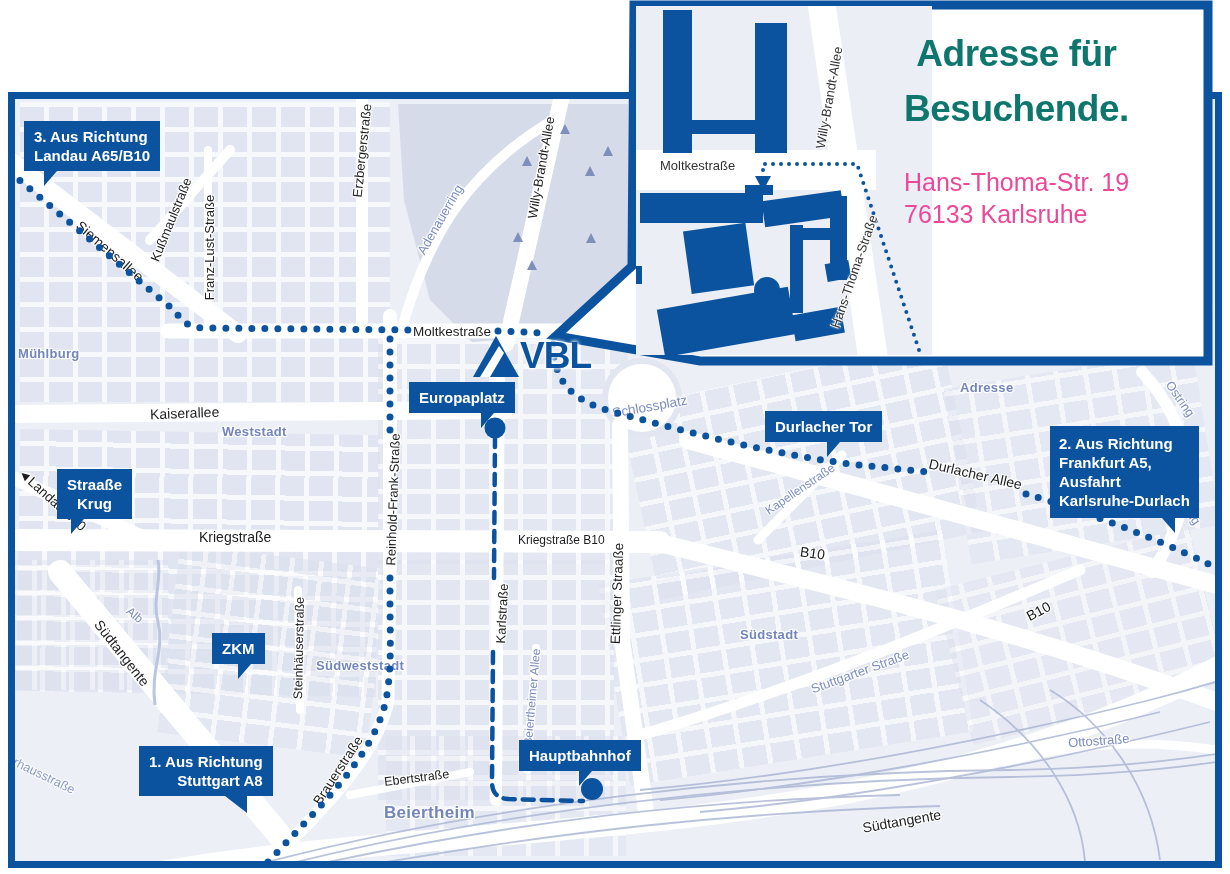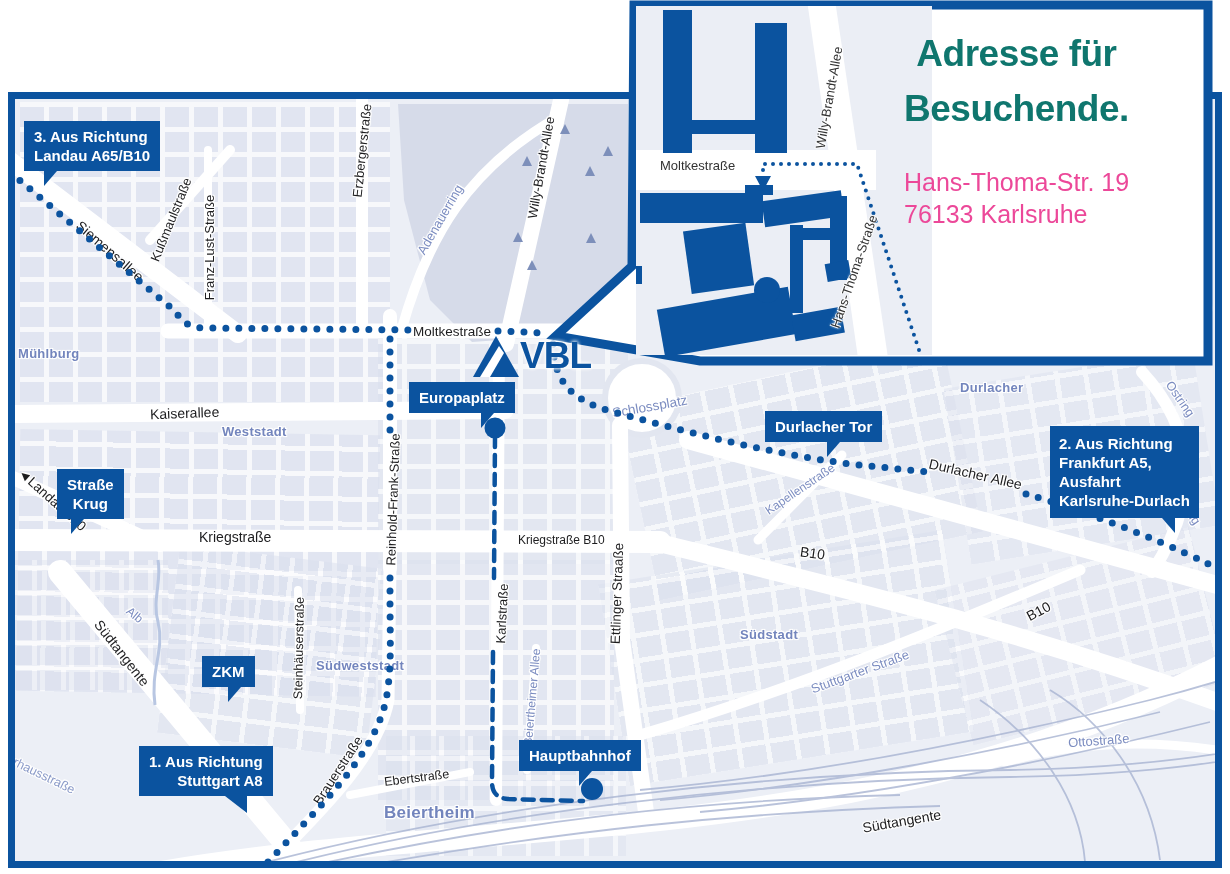--- a/index.html
+++ b/index.html
@@ -169,21 +169,21 @@
     <div class="sl" style="left:862px;top:813px;font-size:14px;transform:rotate(-10deg);">Südtangente</div>
     <div class="bl" style="left:1068px;top:733px;transform:rotate(-4deg);">Ottostraße</div>
     <div class="bl c" style="left:-30px;top:762px;width:120px;font-size:12.5px;color:#8a9ac8;transform:rotate(26deg);">Pulverhausstraße</div>
     <div class="bl c" style="left:1152px;top:392px;width:56px;font-size:12.5px;transform:rotate(55deg);">Ostring</div>
     <div class="bl c" style="left:1158px;top:500px;width:56px;font-size:12.5px;transform:rotate(55deg);">Ostring</div>
     <div class="bl" style="left:1196px;top:248px;font-size:12px;transform:rotate(45deg);">we</div>
     <div class="bl" style="left:1196px;top:300px;font-size:12px;transform:rotate(-5deg);">ein</div>
 
     <div class="dl" style="left:18px;top:346px;">Mühlburg</div>
     <div class="dl" style="left:222px;top:424px;">Weststadt</div>
-    <div class="dl" style="left:960px;top:380px;">Durlacher</div>
+    <div class="dl" style="left:960px;top:380px;">Adresse</div>
     <div class="dl" style="left:316px;top:658px;">Südweststadt</div>
     <div class="dl" style="left:740px;top:627px;">Südstadt</div>
     <div class="dl" style="left:384px;top:803px;font-size:17px;">Beiertheim</div>
 
     <svg class="layer" viewBox="0 0 1230 874">
       <g stroke="#0b539f" fill="none" stroke-linecap="round">
 
         <path d="M10,172 L176,312 Q184,327 202,328 L412,330" stroke-width="7" stroke-dasharray="0 13"></path>
         <path d="M498,331 L545,333" stroke-width="7" stroke-dasharray="0 13"></path>
 
@@ -209,24 +209,24 @@
       <polygon points="8,43 27,12 32,19 18,43" fill="#ffffff"></polygon>
     </svg>
     <span class="vbl-text">VBL</span>
   </div>
 
   <div class="co" style="left:24px;top:121px;--tx:20px;">
     <div>3. Aus Richtung</div>
     <div>Landau A65/B10</div>
   </div>
   <div class="co c" style="left:57px;top:469px;--tx:14px;">
-    <div>Straße</div>
+    <div>Straaße</div>
     <div>Krug</div>
   </div>
-  <div class="co" style="left:202px;top:633px;margin-top:23px;--tx:26px;">
+  <div class="co" style="left:212px;top:633px;--tx:26px;">
     <div>ZKM</div>
   </div>
   <div class="co" style="left:409px;top:382px;--tx:72px;">
     <div>Europaplatz</div>
   </div>
   <div class="co" style="left:765px;top:411px;--tx:62px;">
     <div>Durlacher Tor</div>
   </div>
   <div class="co t-r" style="left:1050px;top:426px;padding:8px 9px;">
     <div>2. Aus Richtung</div>

